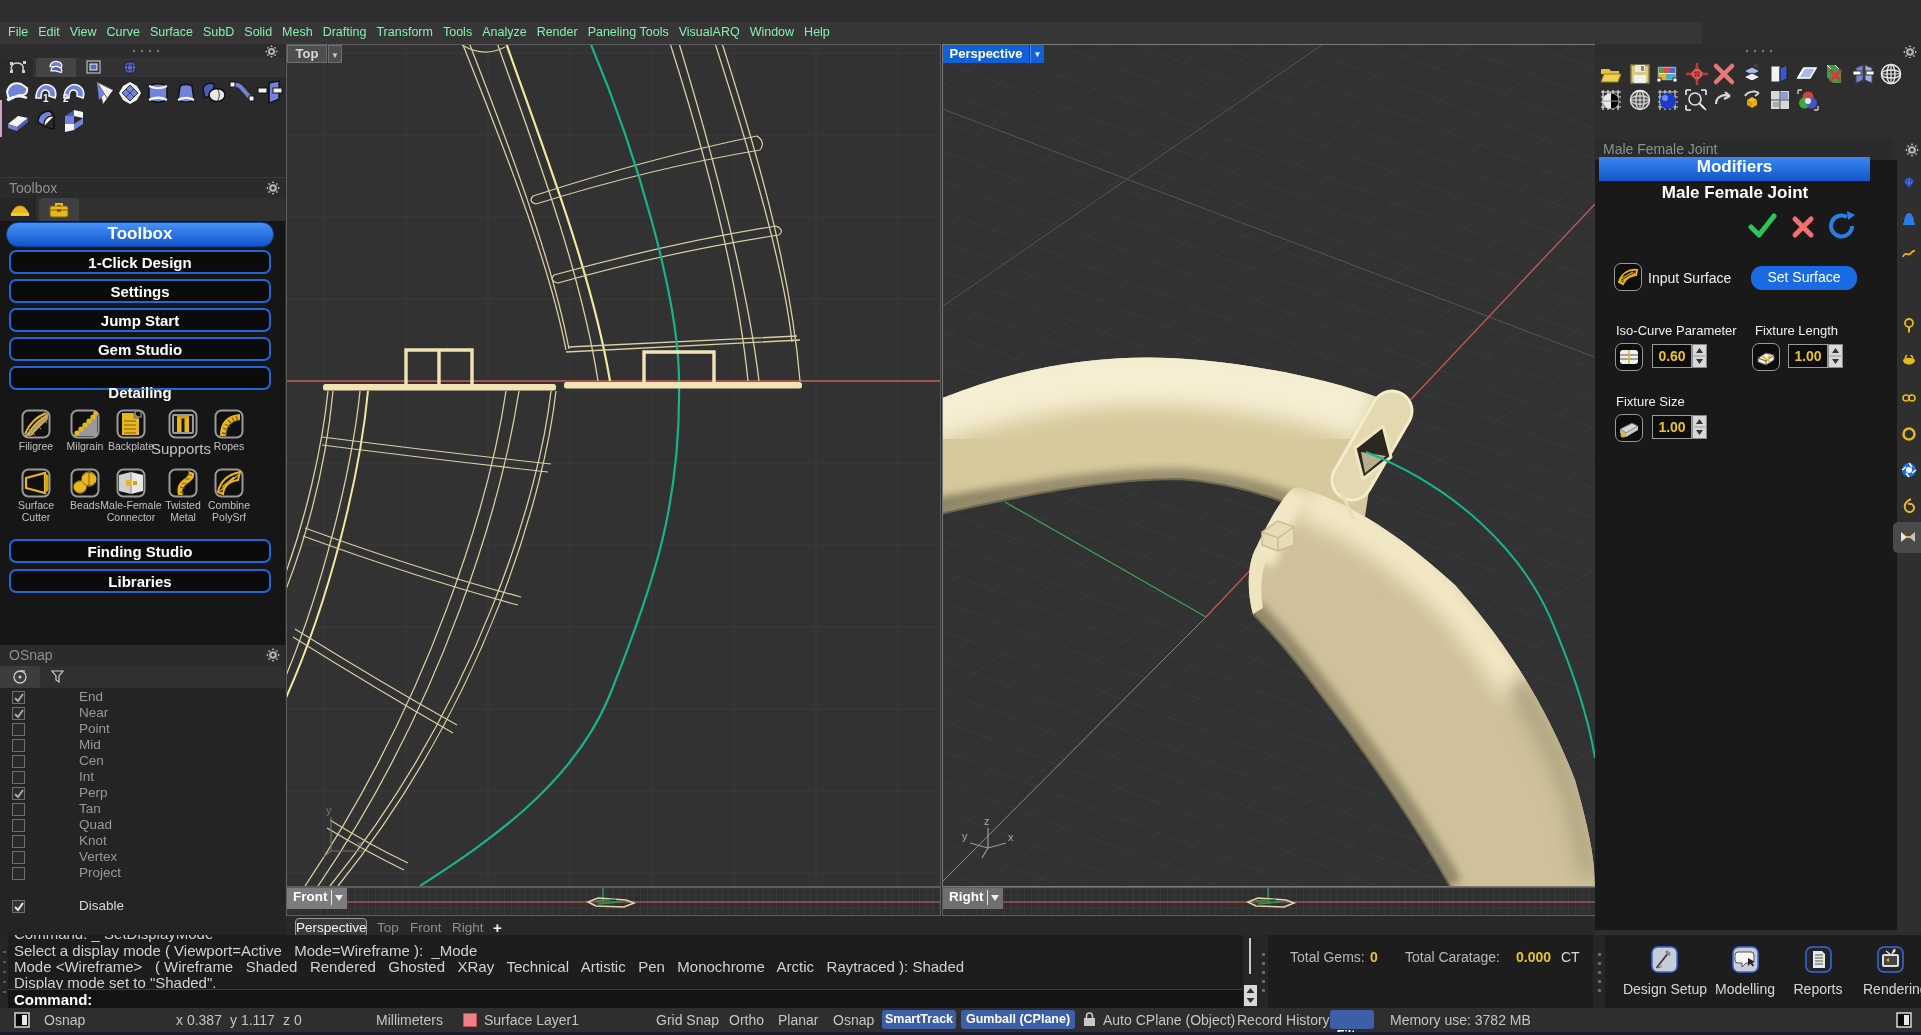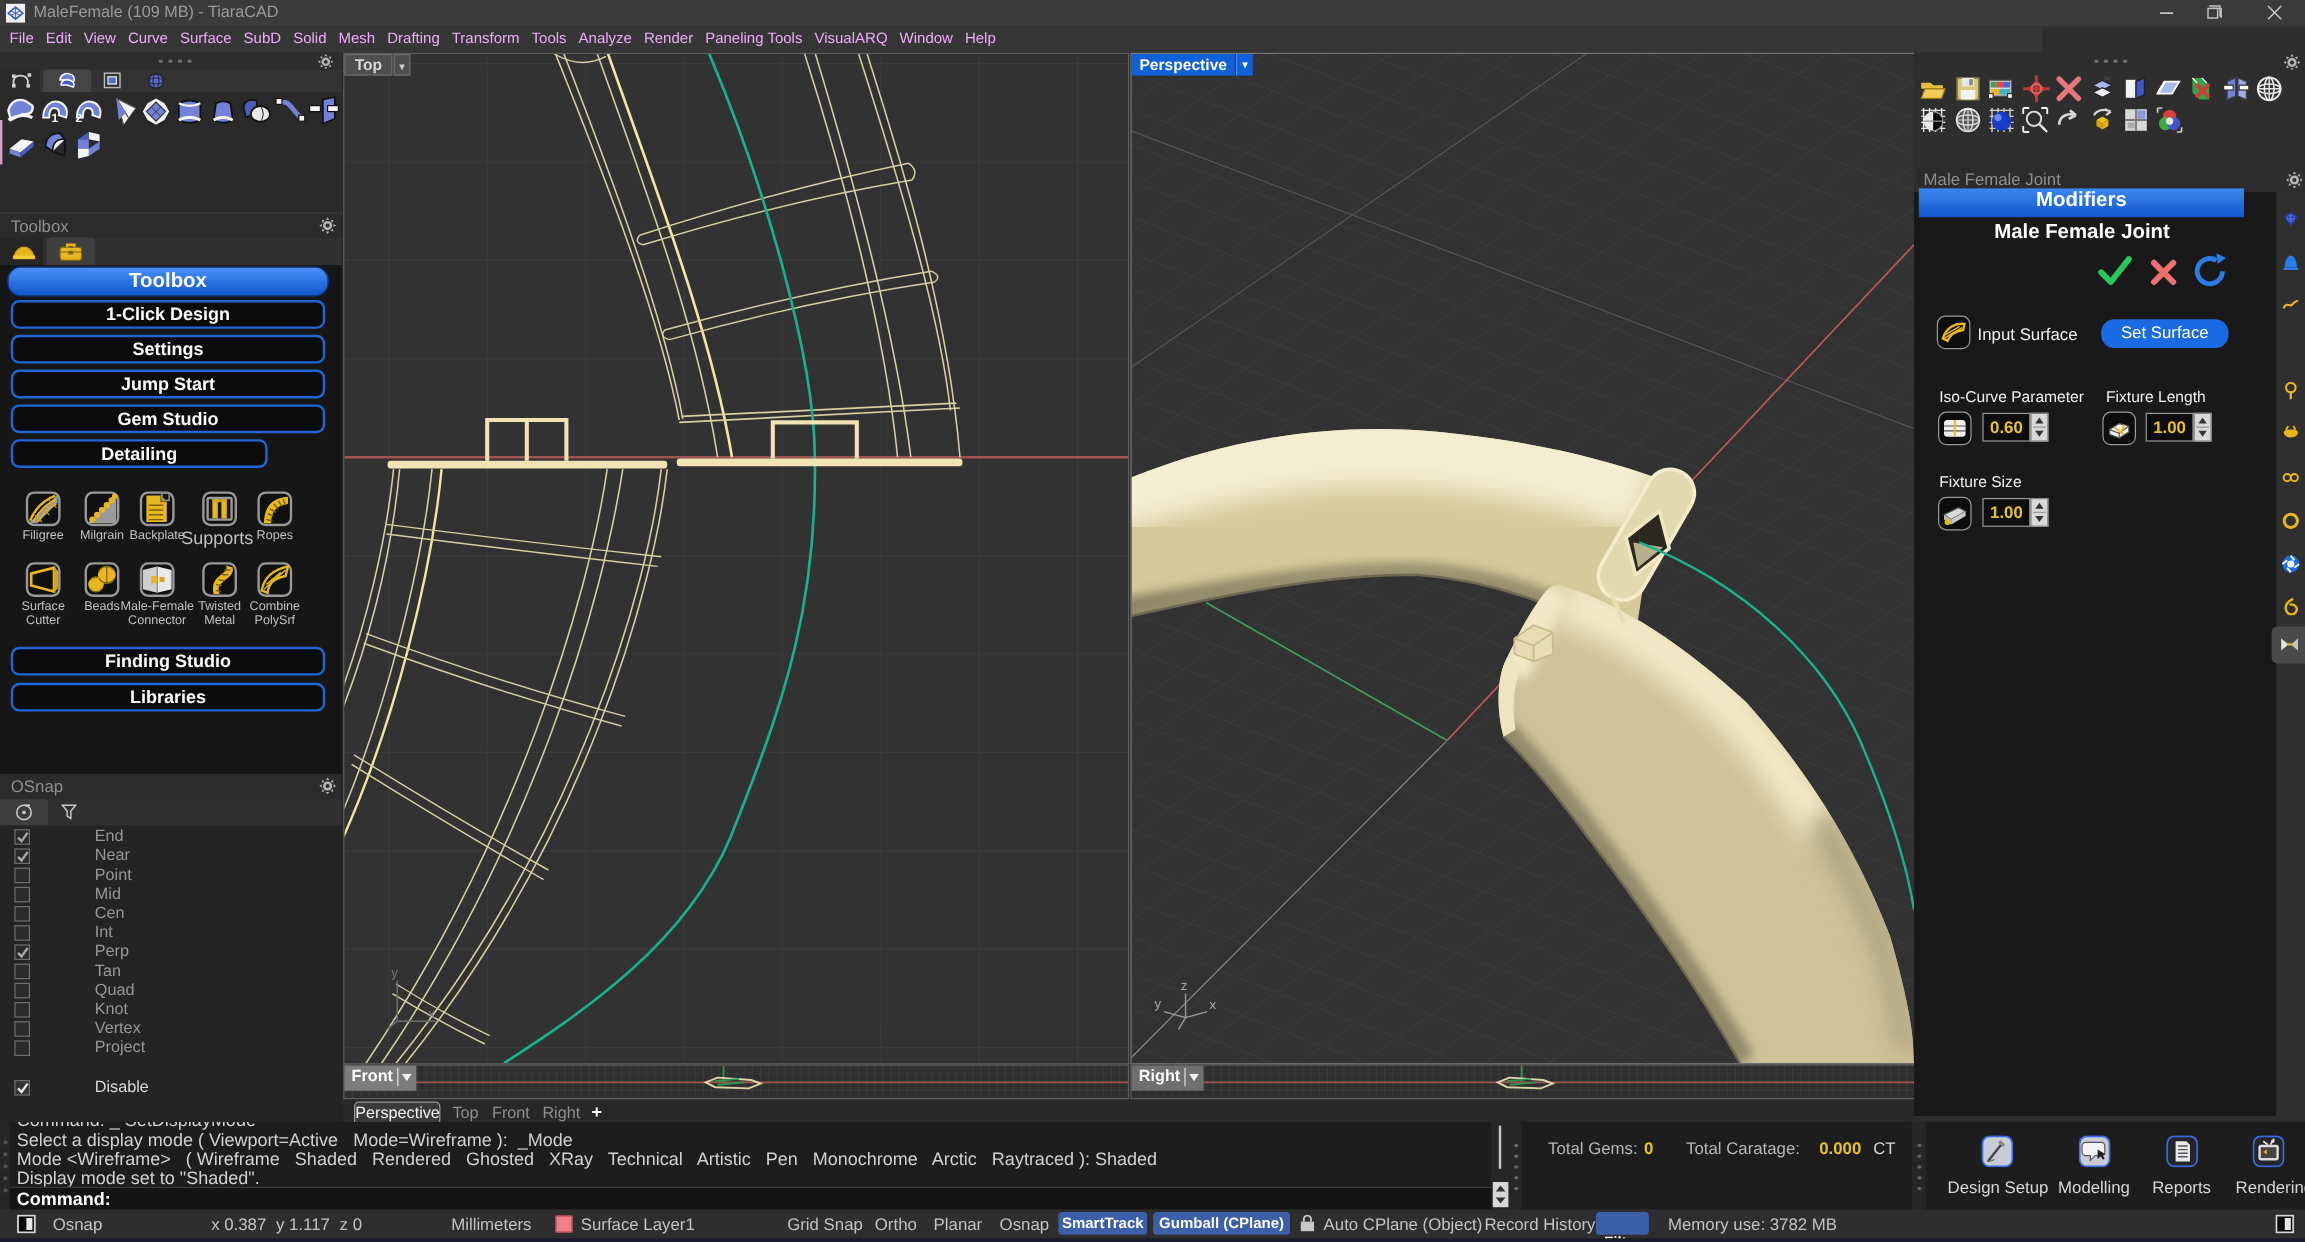--- a/index.html
+++ b/index.html
@@ -1,44 +1,30 @@
 <!DOCTYPE html>
 <html><head><meta charset="utf-8">
 <style>
   * { margin:0; padding:0; box-sizing:border-box; }
   html,body { width:1921px; height:1035px; overflow:hidden; background:#323232; font-family:"Liberation Sans", sans-serif; }
   .abs { position:absolute; }
   #app { position:relative; width:1921px; height:1035px; background:#2e2e2e; }
   
   #titlebar { position:absolute; left:0; top:0; width:1921px; height:22px; background:#3b3b3b; color:#9b9b9b; font-size:13.5px; }
-  #menubar { position:absolute; left:0; top:22px; width:1702px; height:22px; background:#363636; color:#f0abfc; font-size:12.5px; }
+  #menubar { position:absolute; left:0; top:22px; width:1702px; height:22px; background:#363636; color:#86efac; font-size:12.5px; }
   #menubar span { display:inline-block; vertical-align:top; padding:3px 5px 0 5px; }
   .panelhdr { position:absolute; background:#2b2b2b; color:#8f8f8f; font-size:14px; }
   .btn-dark { position:absolute; background:#0b0b0b; border:2px solid #2166d8; border-radius:7px; color:#fff; font-weight:bold; font-size:15px; text-align:center; }
   .chk { position:absolute; width:13px; height:13px; border:1px solid #6f6f6f; background:#2a2a2a; }
   .chklbl { position:absolute; color:#989898; font-size:13.5px;margin-left:46px; }
   .blue-pill { background:#3c5fa8; color:#fff; border-radius:3px; }
 </style></head>
 <body>
 <div id="app">
 
-  <div id="titlebar">
-    <svg class="abs" style="left:5px;top:3px" width="16" height="16" viewBox="0 0 16 16">
-        <rect x="0" y="0" width="16" height="16" fill="#f0f0f0"></rect>
-        <path d="M2 8 L8 3 L14 8 L8 13 Z" fill="none" stroke="#3a5fc0" stroke-width="1.4"></path>
-        <path d="M4 6 l8 4 M4 10 l8 -4 M8 3 v10" stroke="#3a5fc0" stroke-width="0.8"></path>
-      </svg>
-    <span class="abs" style="left:28px;top:2px">MaleFemale (109 MB) - TiaraCAD</span>
-    <svg class="abs" style="left:1789px;top:0" width="132" height="22" viewBox="0 0 132 22">
-      <path d="M11 11 h11" stroke="#c4c4c4" stroke-width="1.4"></path>
-      <path d="M54 7 h8 v8 M52 5 h9 v9" fill="none" stroke="#c4c4c4" stroke-width="1.2"></path>
-      <rect x="51" y="7" width="8" height="8" fill="none" stroke="#c4c4c4" stroke-width="1.2"></rect>
-      <path d="M101 5 l11 11 M112 5 l-11 11" stroke="#c4c4c4" stroke-width="1.3"></path>
-    </svg>
-  </div>
 
   <div id="menubar"><span style="margin-left:3px">File</span><span>Edit</span><span>View</span><span>Curve</span><span>Surface</span><span>SubD</span><span>Solid</span><span>Mesh</span><span>Drafting</span><span>Transform</span><span>Tools</span><span>Analyze</span><span>Render</span><span>Paneling Tools</span><span>VisualARQ</span><span>Window</span><span>Help</span></div>
 
   <div id="leftdock" class="abs" style="left:0;top:44px;width:285px;height:891px;background:#272727">
 
     <div class="abs" style="left:0;top:0;width:285px;height:14px;background:#2d2d2d">
       <div class="abs" style="left:130px;top:5px;width:30px;height:4px;background-image:radial-gradient(circle 1.6px, #777 1.4px, transparent 1.6px);background-size:8px 4px"></div>
       <svg class="abs" style="left:265px;top:1px" width="13" height="13" viewBox="0 0 20 20">
           <path fill="#b5b5b5" d="M10 0l2 3h-4zM10 20l2-3h-4zM0 10l3-2v4zM20 10l-3-2v4zM3 3l3.5 1 -2.5 2.5zM17 3l-1 3.5L13.5 4zM3 17l1-3.5 2.5 2.5zM17 17l-3.5-1 2.5-2.5z"></path>
           <circle cx="10" cy="10" r="5.5" fill="#b5b5b5"></circle>
@@ -162,21 +148,21 @@
           <path d="M2 9 h18" stroke="#7a6210" stroke-width="1"></path>
         </svg>
     </div>
 
     <div class="abs" style="left:0;top:177px;width:285px;height:424px;background:#161616" id="toolboxbody">
       <div class="abs" style="left:6px;top:1px;width:268px;height:25px;border-radius:12px;background:linear-gradient(#4a90f8,#1256cc);border:1px solid #0c3f9a;color:#fff;font-weight:bold;font-size:17px;text-align:center;padding-top:1px">Toolbox</div>
       <div class="btn-dark" style="left:9px;top:29px;width:262px;height:24px;padding-top:2px">1-Click Design</div>
       <div class="btn-dark" style="left:9px;top:58px;width:262px;height:24px;padding-top:2px">Settings</div>
       <div class="btn-dark" style="left:9px;top:87px;width:262px;height:24px;padding-top:2px">Jump Start</div>
       <div class="btn-dark" style="left:9px;top:116px;width:262px;height:24px;padding-top:2px">Gem Studio</div>
-      <div class="btn-dark" style="left:9px;top:145px;width:214px;height:24px;padding-top:2px">Detailing</div>
+      <div class="btn-dark" style="left:9px;top:145px;width:262px;height:24px;padding-top:16px">Detailing</div>
       <div id="gemgrid">
           <svg class="abs" style="left:21px;top:188px" width="30" height="30" viewBox="0 0 30 30">
             <rect x="1.5" y="1.5" width="27" height="27" rx="6" fill="#101010" stroke="#999" stroke-width="2"></rect>
             <path d="M3 27 L27 3 L27 10 L10 27 Z" fill="#9a9a9a"></path>
             <path d="M4 25 C8 15 15 8 25 4" fill="none" stroke="#e8b61e" stroke-width="2"></path>
             <path d="M7 26 C11 17 17 11 26 7" fill="none" stroke="#e8b61e" stroke-width="1.5"></path>
             <path d="M11 26 C14 20 20 14 26 11" fill="none" stroke="#e8b61e" stroke-width="1.2"></path>
             <path d="M8 20 l6 6 M14 14 l6 6 M20 8 l6 6" stroke="#d4a312" stroke-width="1"></path>
           </svg>
           <div class="abs" style="left:4px;top:219px;width:64px;text-align:center;color:#c0c0c0;font-size:10.5px">Filigree</div>

